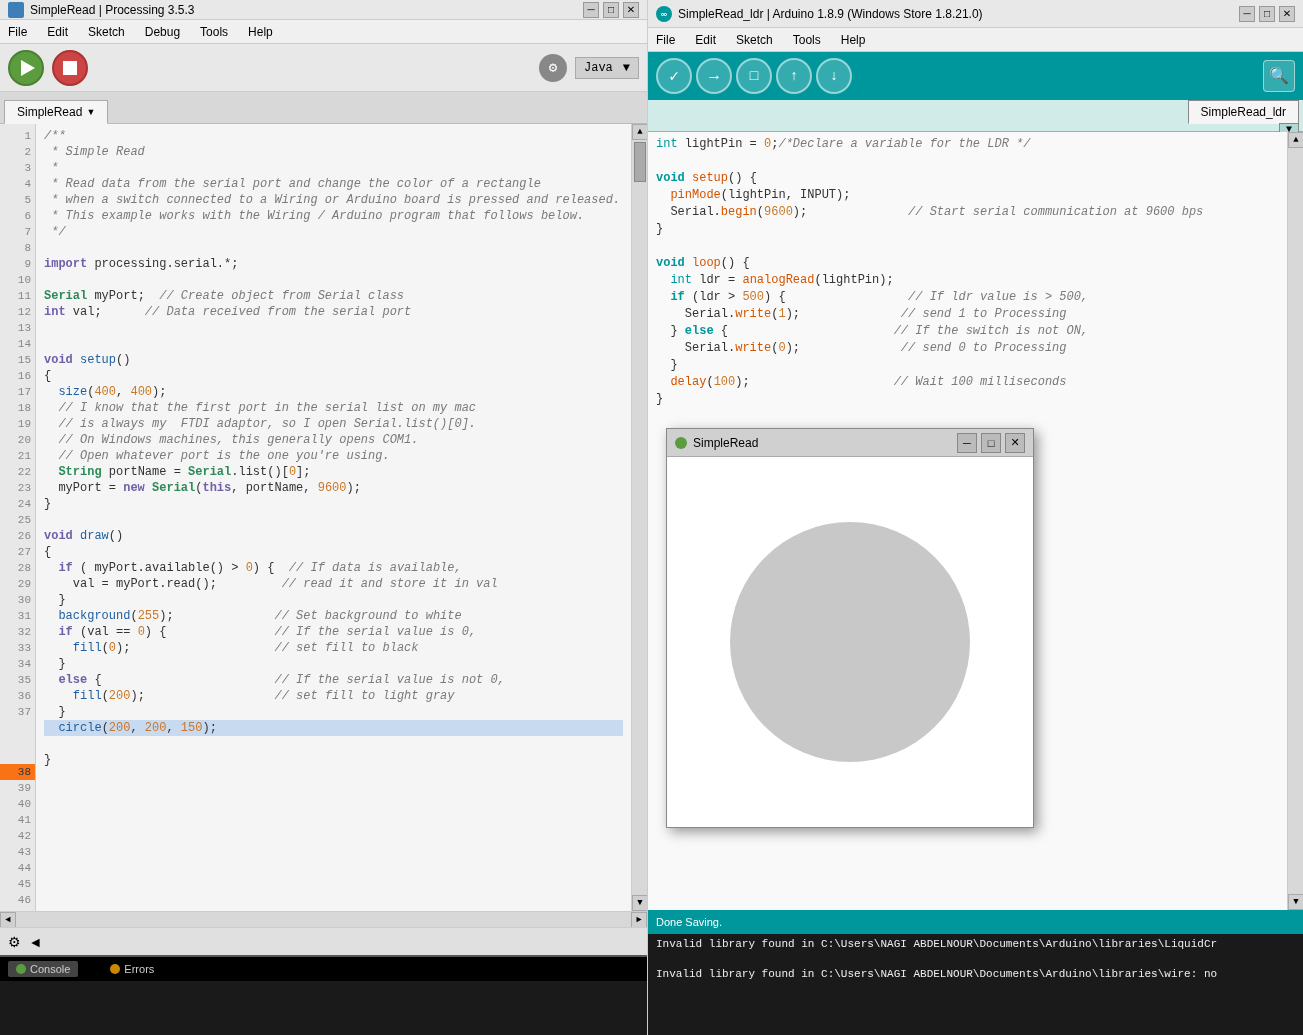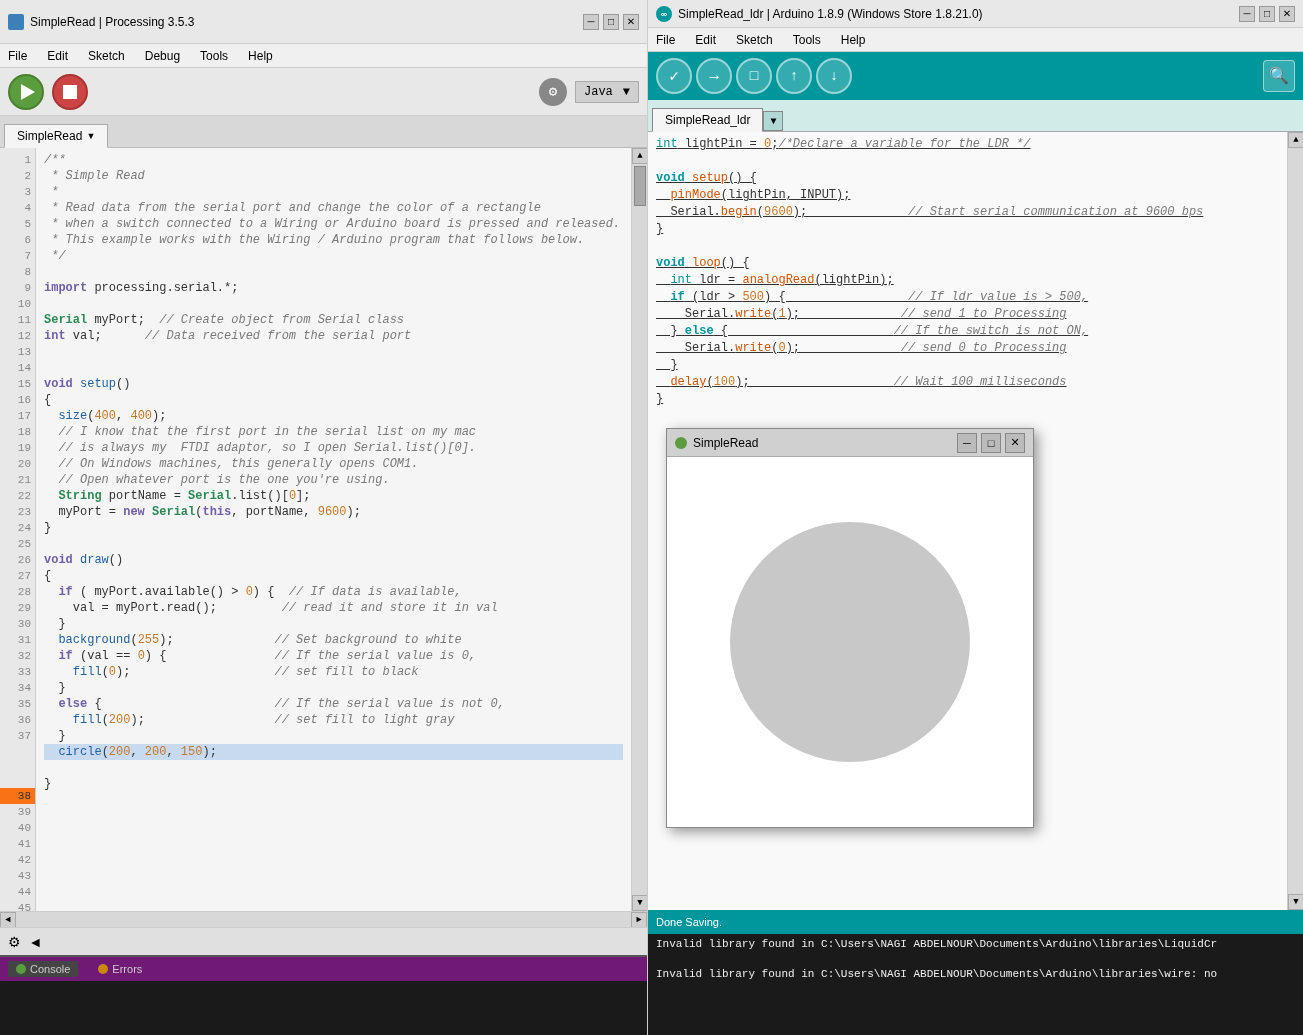--- a/index.html
+++ b/index.html
@@ -9,21 +9,21 @@
     .processing-ide {
       width: 648px;
       height: 1035px;
       background: #f5f5f5;
       display: flex;
       flex-direction: column;
       border-right: 1px solid #ccc;
     }
 
     .title-bar {
-      height: 44px;
+      height: 20px;
       background: #e8e8e8;
       display: flex;
       align-items: center;
       justify-content: space-between;
       padding: 0 8px;
       border-bottom: 1px solid #ccc;
       font-size: 12px;
       font-family: Arial, sans-serif;
     }
 
@@ -243,25 +243,25 @@
     .bottom-panel {
       height: 80px;
       background: #1a1a1a;
       border-top: 2px solid #555;
       display: flex;
       flex-direction: column;
     }
 
     .bottom-tabs {
       height: 24px;
-      background: #701a75;
+      background: #000000;
       display: flex;
       align-items: center;
       padding: 0 8px;
-      gap: 12px;
+      gap: 24px;
     }
 
     .bottom-tab {
       color: #ccc;
       font-family: Arial, sans-serif;
       font-size: 11px;
       cursor: pointer;
       padding: 2px 8px;
       display: flex;
       align-items: center;
@@ -353,20 +353,21 @@
       font-size: 16px;
     }
 
     .arduino-tab-bar {
       height: 32px;
       background: #d0ebe8;
       display: flex;
       align-items: flex-end;
       padding: 0 4px;
       border-bottom: 1px solid #aaa;
+      flex-direction: column;
     }
 
     .arduino-tab {
       background: #b0d8d4;
       padding: 4px 12px;
       border: 1px solid #888;
       border-bottom: none;
       cursor: pointer;
       display: flex;
       align-items: center;
@@ -402,21 +403,20 @@
     }
 
     .arduino-code-content {
       flex: 1;
       overflow: auto;
       padding: 4px 8px;
       font-size: 12px;
       line-height: 17px;
       color: #333;
       white-space: pre;
-      text-decoration: underline;
     }
 
     .arduino-status {
       height: 24px;
       background: #00979c;
       color: white;
       font-family: Arial, sans-serif;
       font-size: 11px;
       display: flex;
       align-items: center;

